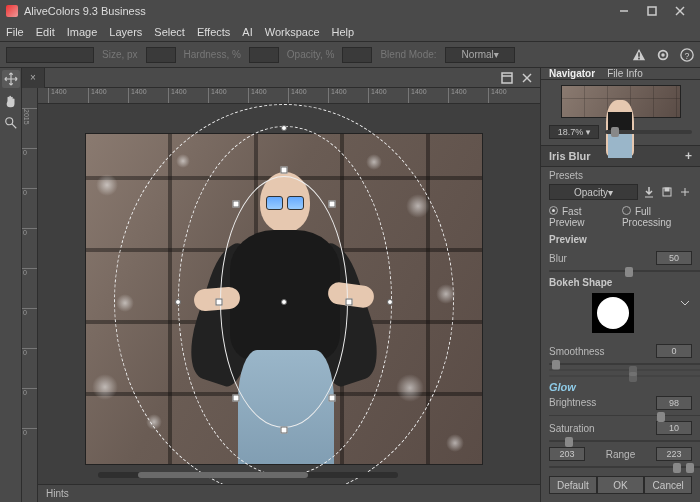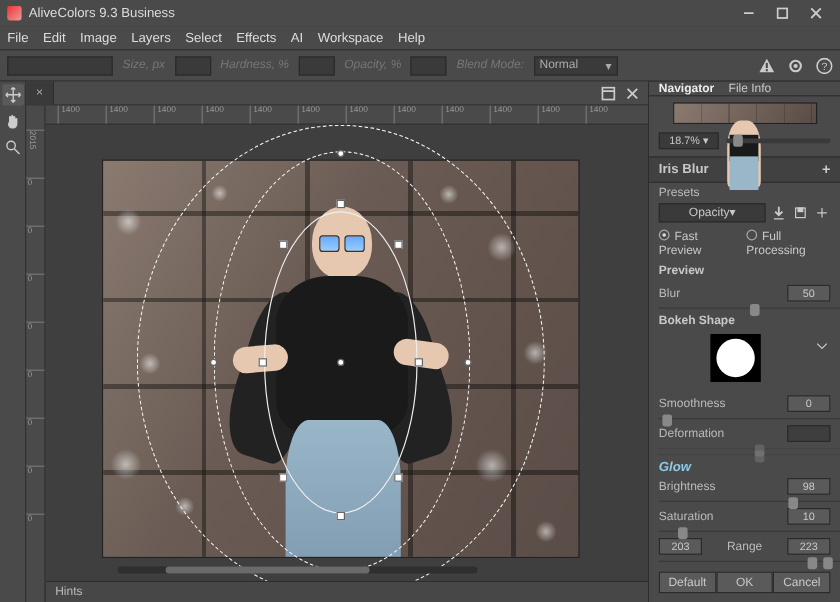--- a/index.html
+++ b/index.html
@@ -9,23 +9,23 @@
   .titlebar .title { flex: 0 0 auto; font-size: 11px; color: #ddd; }
   .titlebar .spacer { flex: 1; }
   .win-btn { width: 28px; height: 18px; display: flex; align-items: center; justify-content: center; cursor: pointer; }
   .win-btn svg { width: 10px; height: 10px; stroke: #ccc; stroke-width: 1.5; fill: none; }
 
   .menubar { height: 20px; background: #4a4a4a; display: flex; align-items: center; padding: 0 6px; gap: 12px; border-bottom: 1px solid #2d2d2d; }
   .menubar span { font-size: 11px; color: #ddd; cursor: pointer; }
 
   .optionsbar { height: 26px; background: #4a4a4a; display: flex; align-items: center; padding: 0 6px; gap: 8px; border-bottom: 1px solid #2d2d2d; }
   .opt-field { width: 88px; height: 16px; background: #3a3a3a; border: 1px solid #2a2a2a; }
-  .opt-label { font-size: 10px; color: #888; font-style: italic; }
+  .opt-label { font-size: 10px; color: #888; }
   .opt-num { width: 30px; height: 16px; background: #3a3a3a; border: 1px solid #2a2a2a; display: inline-block; }
-  .opt-dd { width: 70px; height: 16px; background: #3a3a3a; border: 1px solid #2a2a2a; display: flex; align-items: center; justify-content: space-between; padding: 0 4px; font-size: 10px; color: #aaa; }
+  .opt-dd { width: 70px; height: 16px; background: #3a3a3a; border: 1px solid #2a2a2a; display: flex; align-items: center; justify-content: space-between; padding: 0 16px; font-size: 10px; color: #aaa; }
   .help-icons { display: flex; gap: 10px; margin-left: auto; align-items: center;}
   .help-icons div { width: 14px; height: 14px; display:flex; align-items:center; justify-content:center;}
   .help-icons svg { width:14px; height:14px; fill:#ccc; }
 
   .client { display: flex; height: calc(502px - 22px - 20px - 26px); }
   .left-tools { width: 22px; background: #4a4a4a; border-right: 1px solid #2d2d2d; display: flex; flex-direction: column; align-items: center; padding-top: 2px; gap: 4px;}
   .tool { width: 18px; height: 18px; display:flex; align-items:center; justify-content:center; cursor:pointer;}
   .tool.active { background:#5a5a5a; border-radius:2px;}
   .tool svg { width: 14px; height:14px; stroke:#ccc; fill:none; stroke-width:1.3;}
 
@@ -394,24 +394,20 @@
     </div>
 
     <div class="row">
       <span class="lbl">Smoothness</span>
       <div class="valbox">0</div>
     </div>
     <div class="slider">
         <div class="th" style="left:2%"></div>
       </div>
 
-    <div class="row">
-      <span class="lbl dim">Deformation</span>
-      <div class="valbox disabled"></div>
-    </div>
     <div class="slider" style="opacity:.4">
         <div class="th" style="left:50%"></div>
       </div>
 
     <div class="slider" style="opacity:.4">
         <div class="th" style="left:50%"></div>
       </div>
 
     <div class="glow-title">Glow</div>
     <div class="row">

